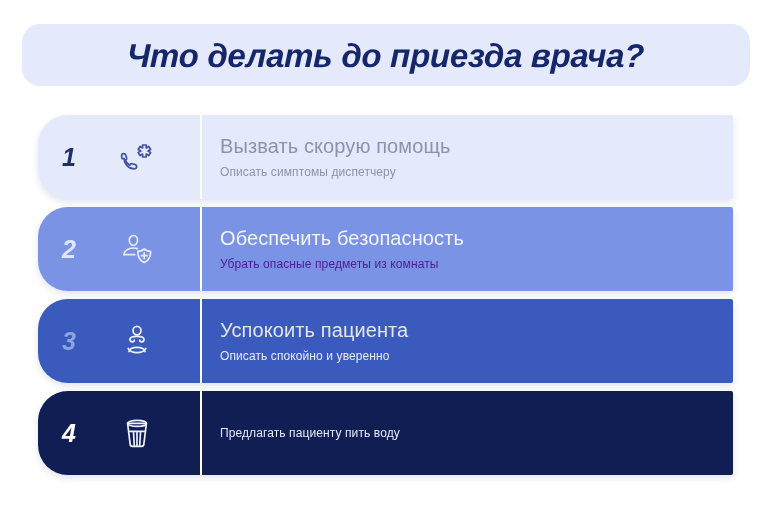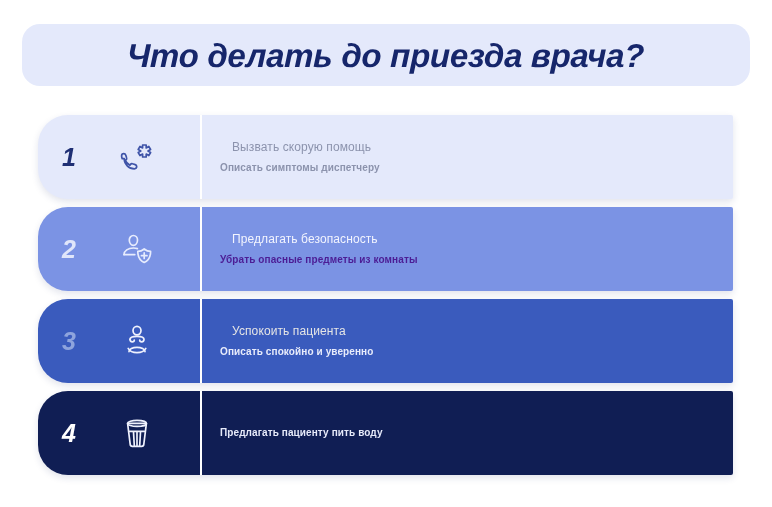--- a/index.html
+++ b/index.html
@@ -125,29 +125,28 @@
     left: 182px;
     top: 0;
     right: 12px;
     height: 100%;
     display: flex;
     flex-direction: column;
     justify-content: center;
     gap: 9px;
   }
   .row-title {
-    font-size: 12px;
+    font-size: 20px;
     font-weight: normal;
     line-height: 1.05;
     letter-spacing: 0.1px;
-    margin-left: 12px;
   }
   .row-sub {
-    font-size: 10px;
-    font-weight: bold;
+    font-size: 12px;
+    font-weight: normal;
     line-height: 1.05;
     letter-spacing: 0.1px;
   }
   .row.r1 .row-title { color: #8c93ad; }
   .row.r1 .row-sub   { color: #8c93ad; }
   .row.r2 .row-title { color: #f2f4fe; }
   .row.r2 .row-sub   { color: #4c1d95; }
   .row.r3 .row-title { color: #e5e5e5; }
   .row.r3 .row-sub   { color: #e8ecfb; }
   .row.r4 .row-title { color: #f2f4fe; }
@@ -189,21 +188,21 @@
             <path d="M16.4 6.5c2.4 0 4.1 2 4.1 4.6 0 2.9-1.8 5.3-4.1 5.3s-4.1-2.4-4.1-5.3c0-2.6 1.7-4.6 4.1-4.6z"></path>
             <path d="M7.0 25.6c0-3.9 4.2-6.6 9.4-6.6 1.4 0 2.8.2 4.0.6"></path>
             <path d="M7.0 25.6h10.8"></path>
             <path d="M27.2 20.0c2.2 1.8 4.4 2.4 6.4 2.4 0 5.6-2.2 9.2-6.4 11.1-4.2-1.9-6.4-5.5-6.4-11.1 2.0 0 4.2-.6 6.4-2.4z"></path>
             <path d="M27.2 23.9v5.6M24.4 26.7h5.6"></path>
           </svg>
         </div>
       </div>
       <div class="row-divider"></div>
       <div class="row-body">
-        <div class="row-title">Предлагать безопасность</div>
+        <div class="row-title">Обеспечить безопасность</div>
         <div class="row-sub">Убрать опасные предметы из комнаты</div>
       </div>
     </div>
 
     <div class="row r3">
       <div class="row-left">
         <div class="step-number">3</div>
         <div class="step-icon">
           <svg width="40" height="40" viewBox="0 0 40 40" fill="none" stroke-width="1.7" stroke-linecap="round" stroke-linejoin="round">
             <ellipse cx="20" cy="9.6" rx="4.0" ry="4.3"></ellipse>

